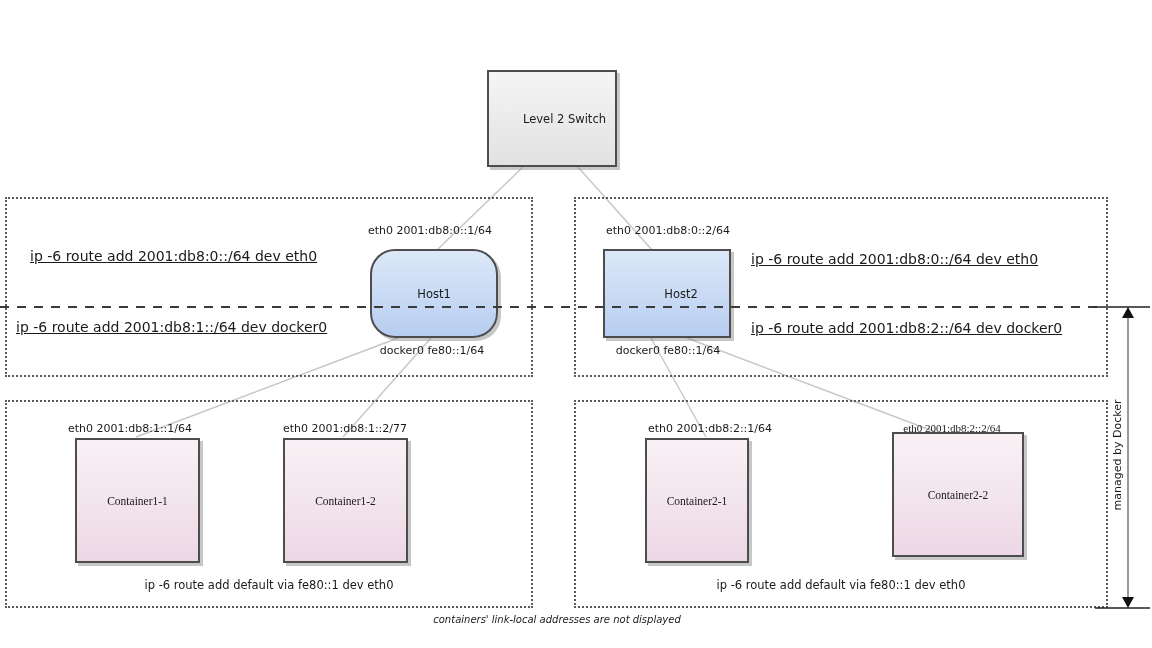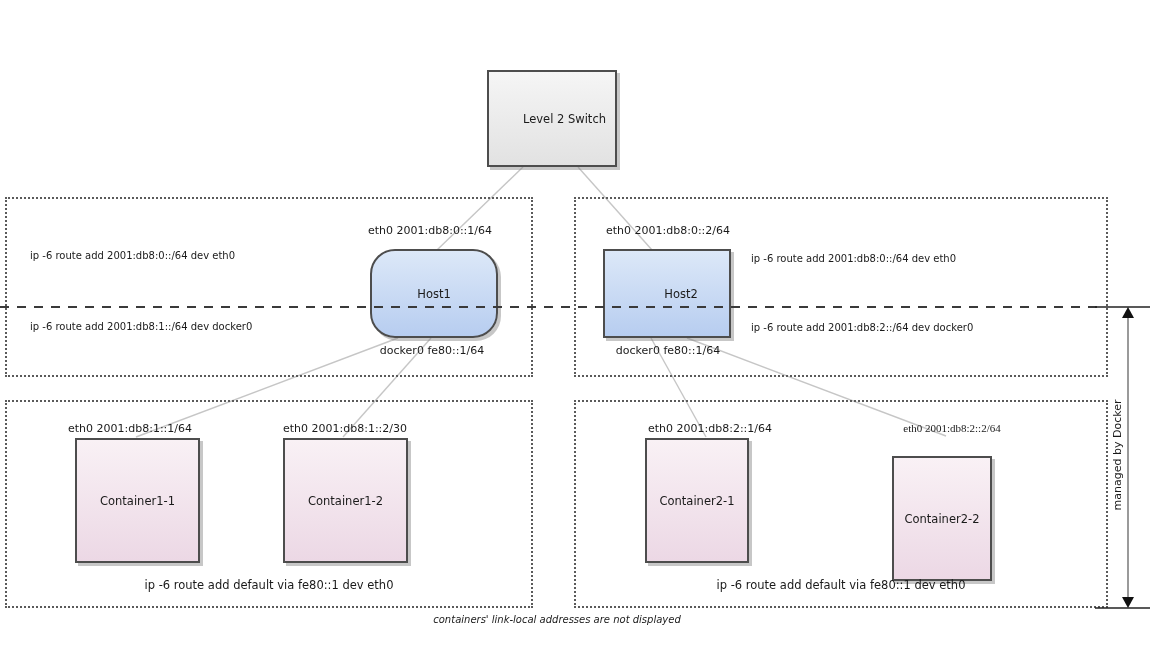--- a/index.html
+++ b/index.html
@@ -22,27 +22,27 @@
   }
   .node{
     position:absolute; box-sizing:border-box;
     border:2px solid var(--box-border);
     box-shadow:3px 3px 0 rgba(130,130,130,0.45);
     display:flex; align-items:center; justify-content:center;
     font-size:11.5px; text-align:center;
   }
   .switch-node{background:linear-gradient(to bottom,var(--switch-fill-top),var(--switch-fill-bottom));padding-left:25px;}
   .host-node{background:linear-gradient(to bottom,var(--host-fill-top),var(--host-fill-bottom));}
-  .container-node{background:linear-gradient(to bottom,var(--container-fill-top),var(--container-fill-bottom));}
+  .container-node{background:linear-gradient(to bottom,var(--container-fill-top),var(--container-fill-bottom));font-family:Liberation Serif, serif;}
   .lbl{
     position:absolute; white-space:nowrap; font-size:11px;
     transform:translateX(-50%);
   }
   .route-block{
-    position:absolute; white-space:nowrap; font-size:10px; line-height:14px;
+    position:absolute; white-space:nowrap; font-size:14px; line-height:14px;text-decoration:underline;
   }
   .center-note{
     position:absolute; white-space:nowrap; font-size:11.5px;
     transform:translateX(-50%);
   }
   .caption{
     position:absolute; white-space:nowrap; font-size:10px; font-style:italic;
     transform:translateX(-50%);
   }
   .managed-by{
@@ -82,37 +82,37 @@
 
   <div class="node container-node" style="left:75px;top:438px;width:125px;height:125px;">
     <span>Container1-1</span>
   </div>
   <div class="node container-node" style="left:283px;top:438px;width:125px;height:125px;">
     <span>Container1-2</span>
   </div>
   <div class="node container-node" style="left:645px;top:438px;width:104px;height:125px;">
     <span>Container2-1</span>
   </div>
-  <div class="node container-node" style="left:892px;top:456px;width:100px;height:125px;">
+  <div class="node container-node" style="left:892px;top:432px;width:132px;height:125px;">
     <span>Container2-2</span>
   </div>
 
   <div class="lbl" style="left:430px;top:224px;">eth0 2001:db8:0::1/64</div>
   <div class="lbl" style="left:668px;top:224px;">eth0 2001:db8:0::2/64</div>
   <div class="lbl" style="left:432px;top:344px;">docker0 fe80::1/64</div>
   <div class="lbl" style="left:668px;top:344px;">docker0 fe80::1/64</div>
   <div class="lbl" style="left:130px;top:422px;">eth0 2001:db8:1::1/64</div>
-  <div class="lbl" style="left:345px;top:422px;">eth0 2001:db8:1::2/30</div>
+  <div class="lbl" style="left:345px;top:422px;">eth0 2001:db8:1::2/77</div>
   <div class="lbl" style="left:710px;top:422px;">eth0 2001:db8:2::1/64</div>
   <div class="lbl" style="left:952px;top:422px;font-family:Liberation Serif, serif;">eth0 2001:db8:2::2/64</div>
 
   <div class="route-block" style="left:30px;top:249px;">
     <div>ip -6 route add 2001:db8:0::/64 dev eth0</div>
   </div>
-  <div class="route-block" style="left:30px;top:320px;">ip -6 route add 2001:db8:1::/64 dev docker0</div>
+  <div class="route-block" style="left:16px;top:320px;">ip -6 route add 2001:db8:1::/64 dev docker0</div>
 
   <div class="route-block" style="left:751px;top:252px;">
     <div>ip -6 route add 2001:db8:0::/64 dev eth0</div>
   </div>
   <div class="route-block" style="left:751px;top:321px;">ip -6 route add 2001:db8:2::/64 dev docker0</div>
 
   <div class="center-note" style="left:269px;top:578px;">ip -6 route add default via fe80::1 dev eth0</div>
   <div class="center-note" style="left:841px;top:578px;">ip -6 route add default via fe80::1 dev eth0</div>
 
   <svg class="layer" width="1152" height="648">

